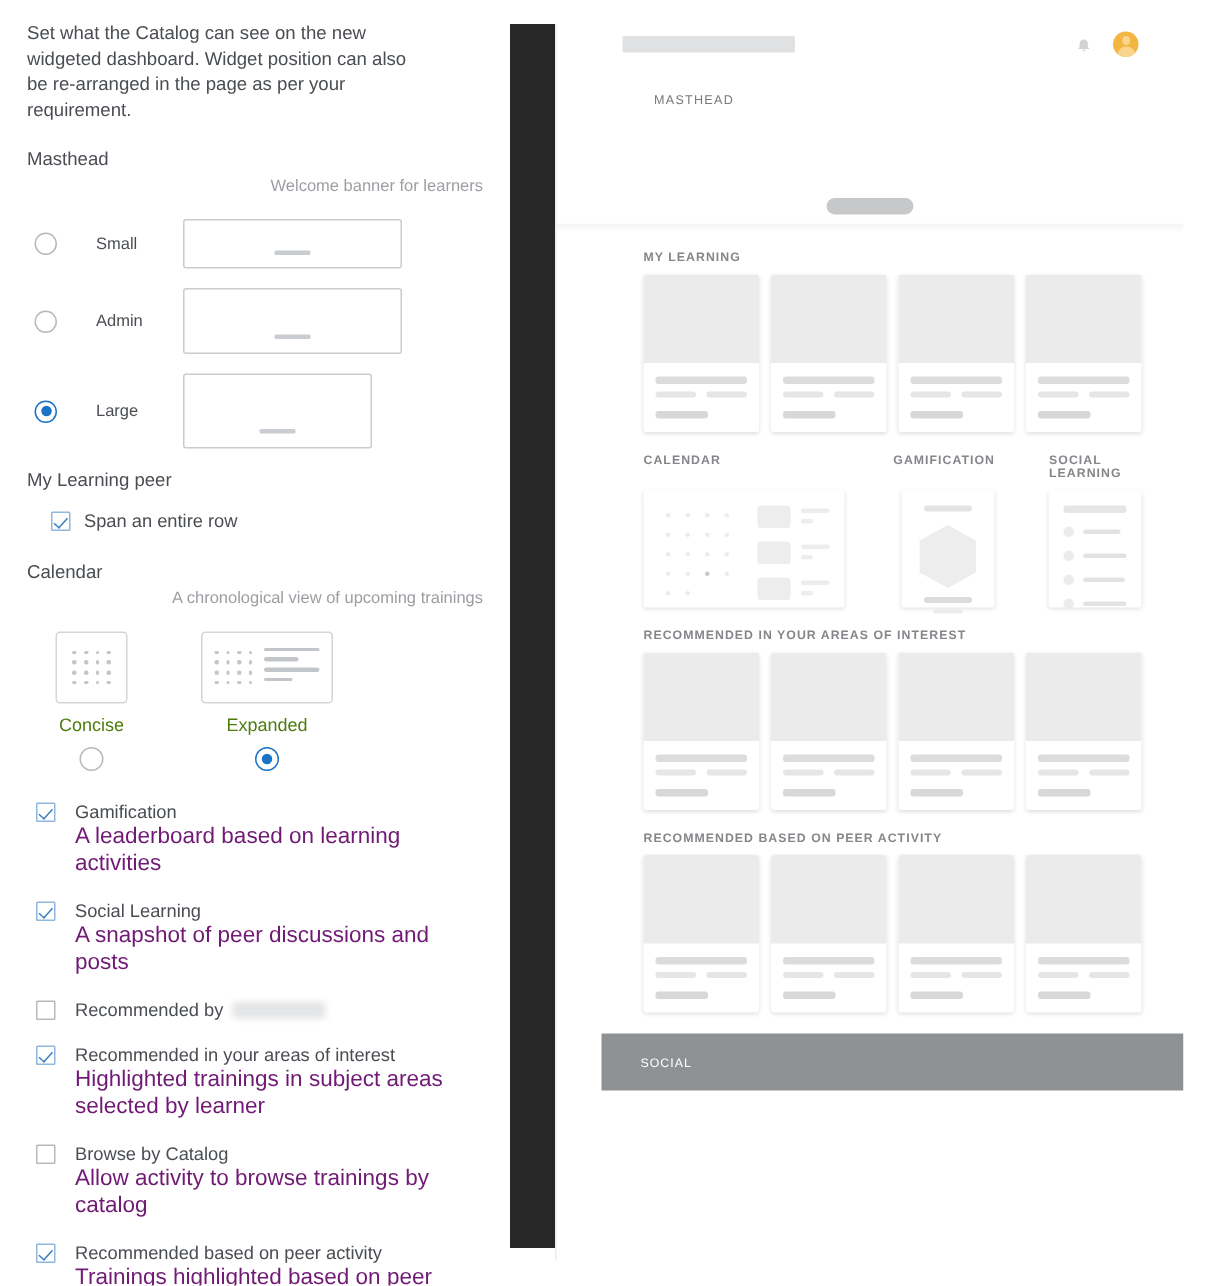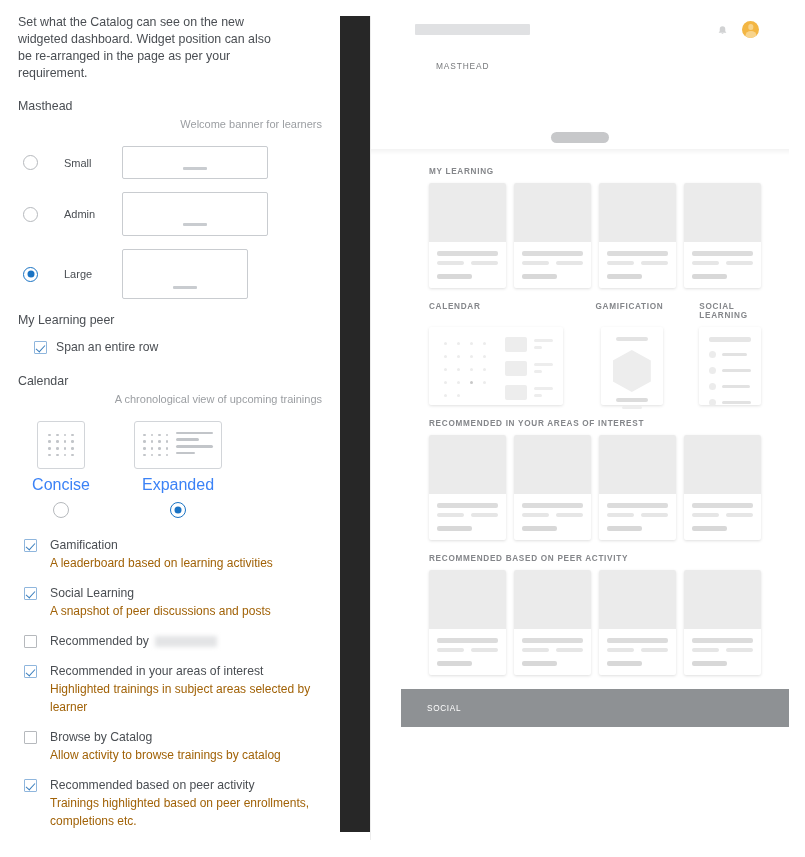--- a/index.html
+++ b/index.html
@@ -78,30 +78,30 @@
     border:1px solid #d2d5d9; border-radius:3px; background:#fff;
     height:48px; display:flex; align-items:center; padding:7px 8px;
     margin:0 auto;
   }
   .thumb.concise { width:48px; justify-content:center; }
   .thumb.expanded { width:88px; }
   .dotgrid { display:grid; grid-template-columns:repeat(4,1fr); gap:4px 5px; }
   .dotgrid i { width:2.6px; height:2.6px; border-radius:50%; background:#c2c5c9; display:block; }
   .thumb-lines { margin-left:8px; flex:1; }
   .thumb-lines i { display:block; height:2.6px; background:#c2c5c9; border-radius:2px; margin-bottom:4px; }
-  .thumb-cap { font-size:16px; color:#3b82f6; margin-top:7px; }
+  .thumb-cap { font-size:12px; color:#4d7c0f; margin-top:7px; }
   .thumb-radio { margin-top:8px; display:flex; justify-content:center; }
   .thumb-radio .radio { margin-left:0; width:16px; height:16px; }
 
   
   .widget-list { margin-top:20px; }
   .wrow { display:flex; align-items:flex-start; margin-bottom:15px; margin-left:6px; }
   .wrow .wtext { margin-left:13px; }
   .wname { font-size:12.2px; color:#4a4e53; line-height:15px; display:flex; align-items:center; }
-  .wdesc { font-size:12px; color:#a16207; line-height:16px; margin-top:2px; width:228px; }
+  .wdesc { font-size:15px; color:#701a75; line-height:16px; margin-top:2px; width:228px; }
   .redact {
     display:inline-block; width:62px; height:11px; margin-left:6px;
     background:#e3e4e6; border-radius:1px; filter:blur(2.2px);
   }
 
   
   #preview {
     position:absolute; left:340px; top:16px; width:449px; height:824px;
   }
   #rail { position:absolute; left:0; top:0; width:30px; height:816px; background:#272727; }

